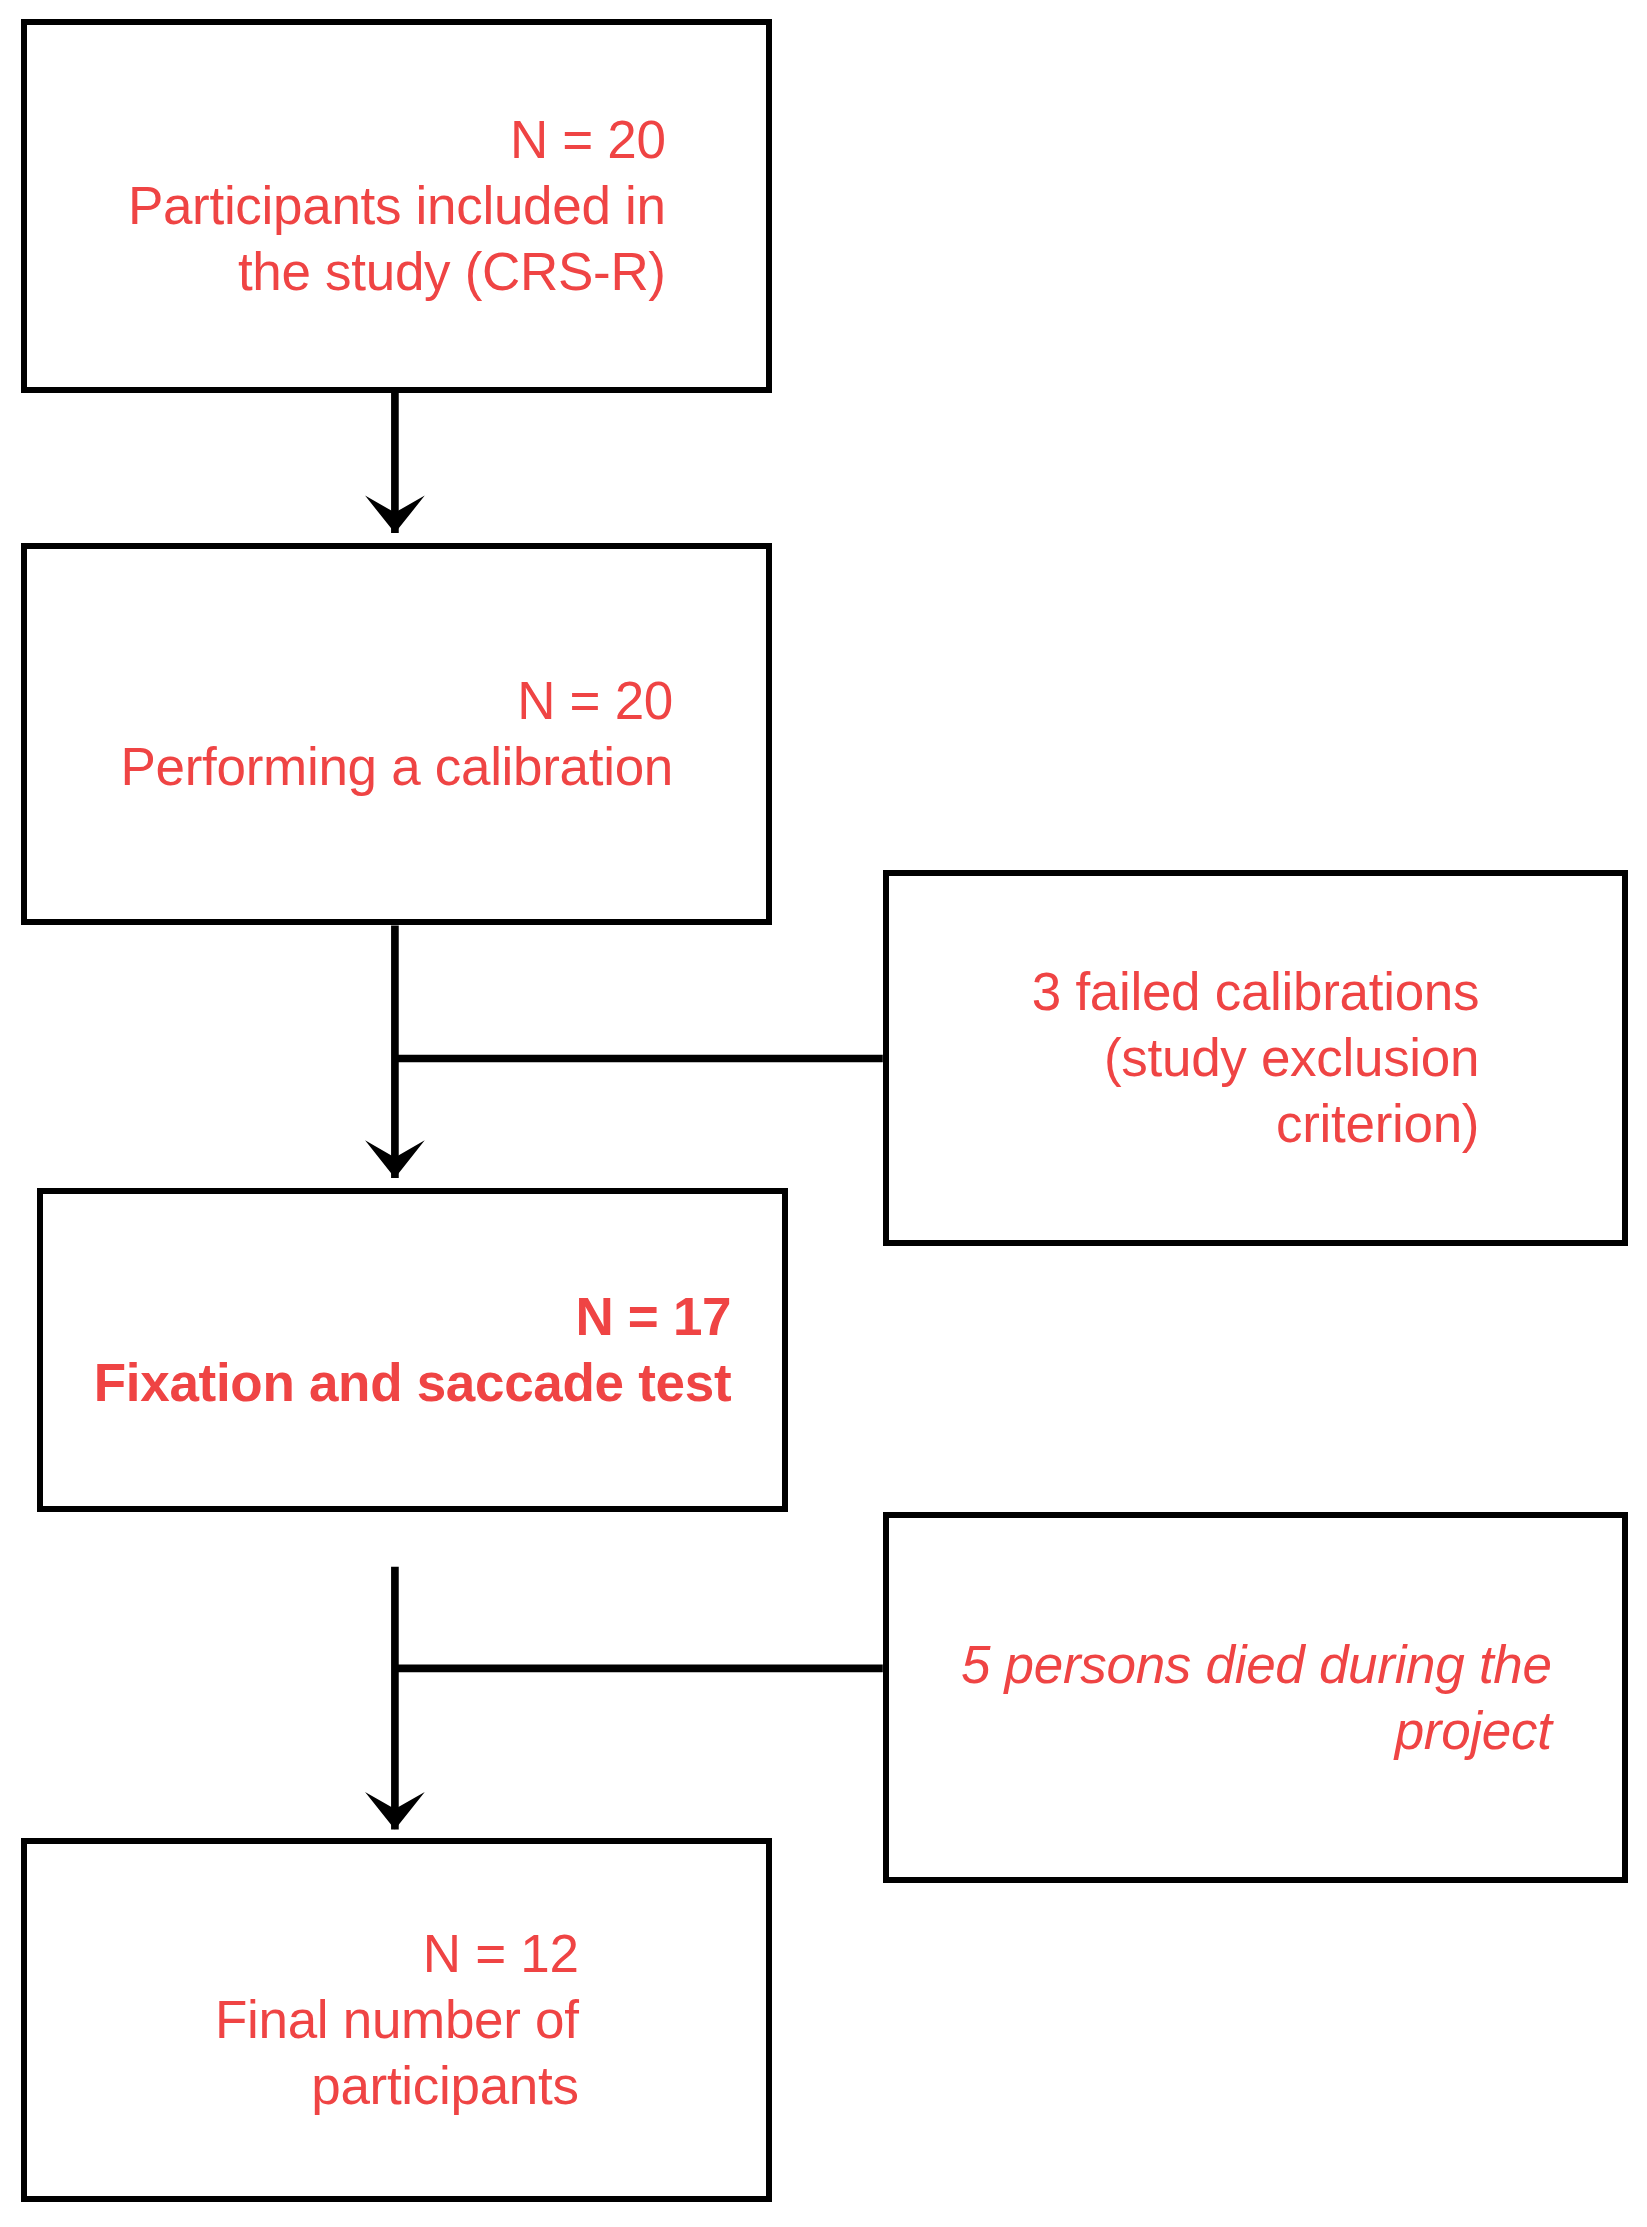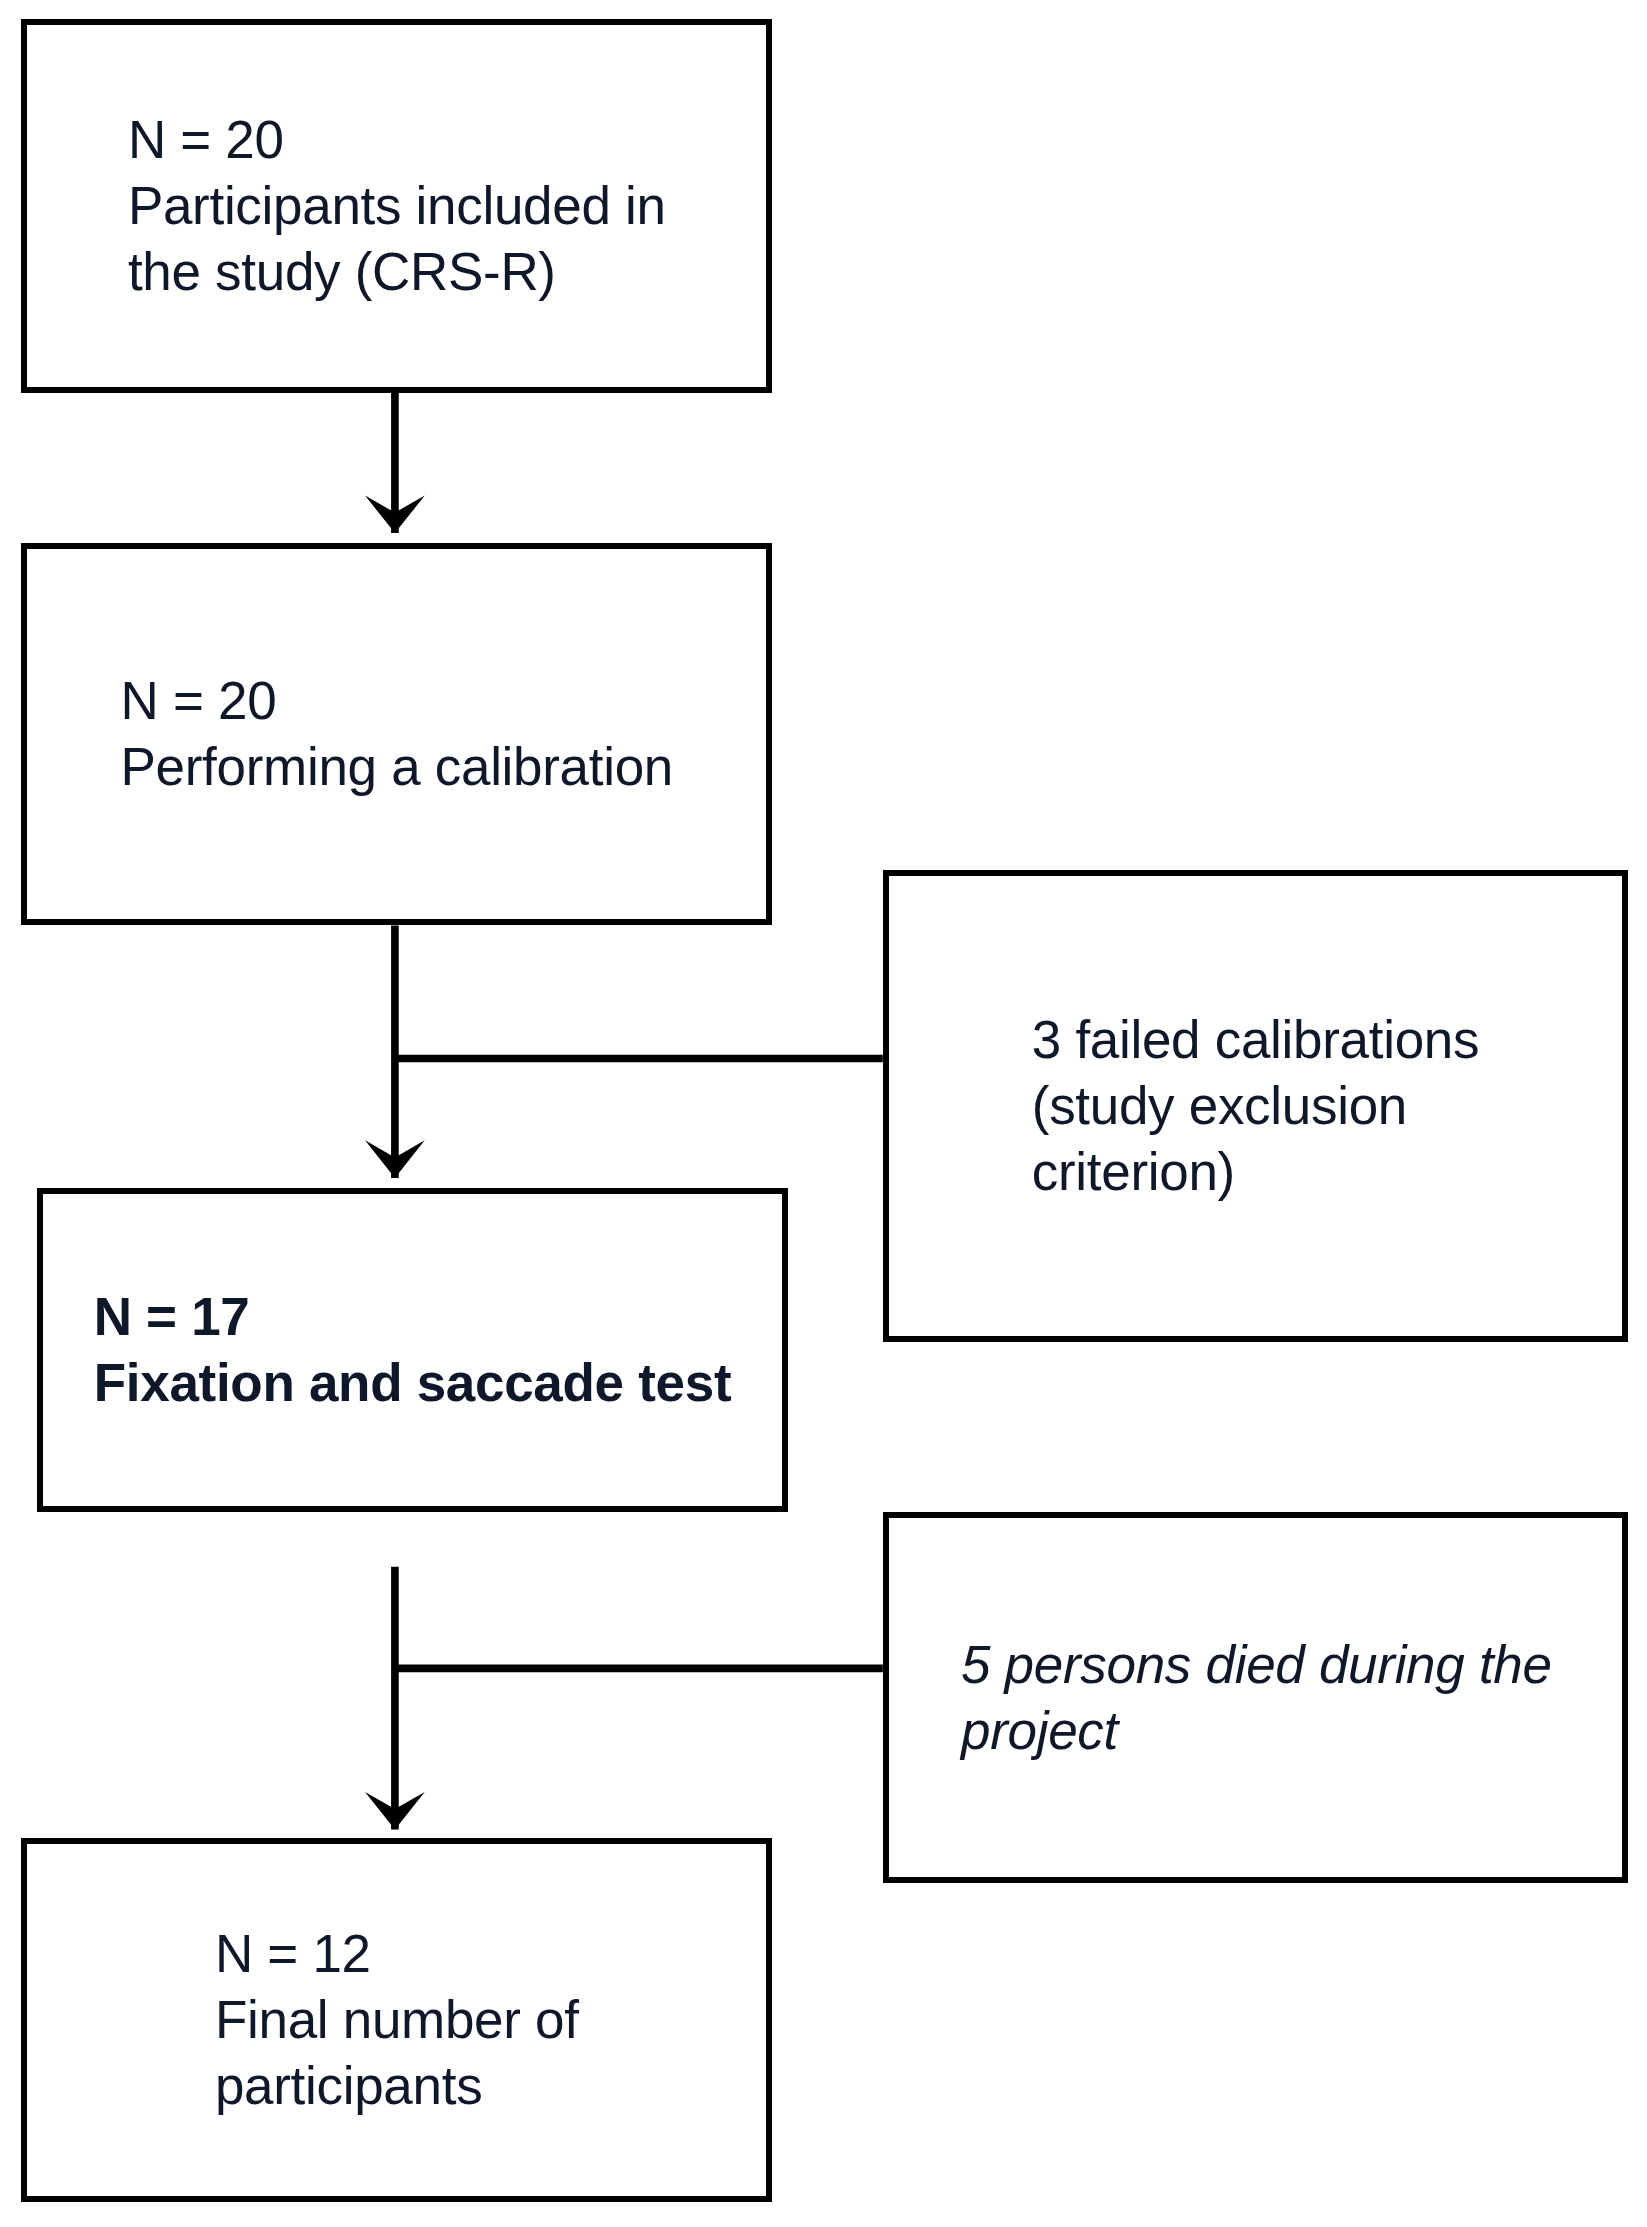--- a/index.html
+++ b/index.html
@@ -32,33 +32,33 @@
     border: 6px solid #000000;
     background: #ffffff;
     display: flex;
     align-items: center;
     justify-content: center;
   }
   .node-text {
     font-family: "Liberation Sans", "DejaVu Sans", sans-serif;
     font-size: 53px;
     line-height: 1.24;
-    color: #0f172a;
-    text-align: left;
+    color: #ef4444;
+    text-align: right;
     white-space: pre-line;
     letter-spacing: -0.3px;
     padding: 0 8.5px;
   }
   
   #node-included      { left: 21.3px;  top: 19px;   width: 751px; height: 374px; }
   #node-calibration   { left: 21.3px;  top: 543px;  width: 751px; height: 382px; }
   #node-fixation      { left: 37px;  top: 1188px; width: 751px; height: 324px; font-weight: bold; }
   #node-final         { left: 21.3px;  top: 1838px; width: 751px; height: 364px; }
   
-  #node-failed-calibrations { left: 883px; top: 870px; width: 745px; height: 472px; }
+  #node-failed-calibrations { left: 883px; top: 870px; width: 745px; height: 376px; }
   #node-died                { left: 883px; top: 1512px; width: 745px; height: 371px; }
   #node-died .node-text     { padding: 0 0 0 1.7px; font-style: italic; }
 </style>
 </head>
 <body>
 
 <div id="flow-root">
 
   <svg id="flow-svg" viewBox="0 0 1931 2611" aria-hidden="true">
 

